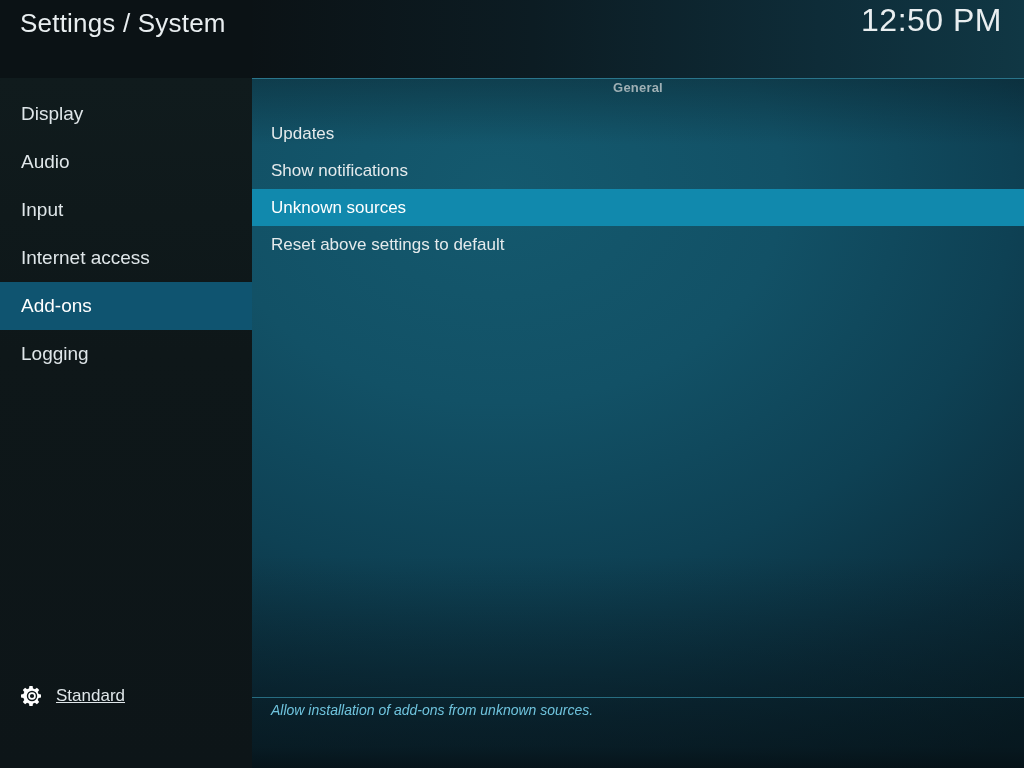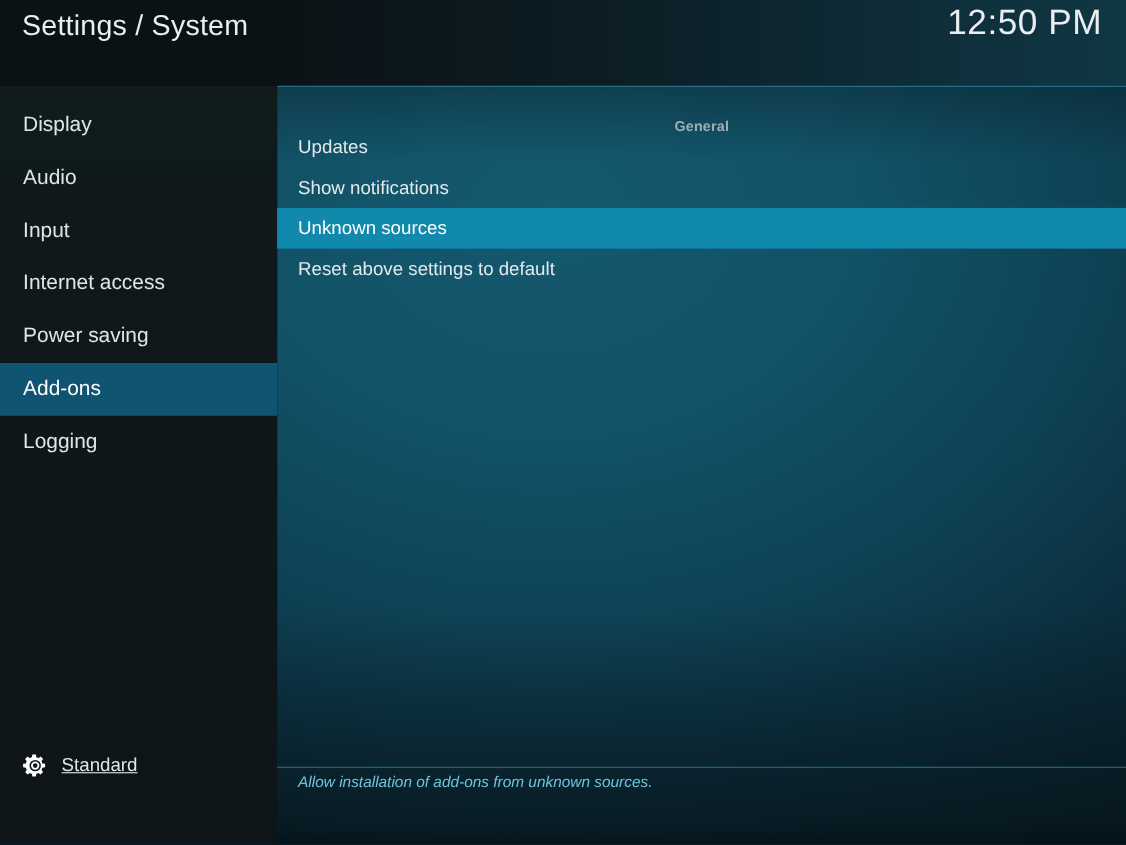--- a/index.html
+++ b/index.html
@@ -141,21 +141,21 @@
     font-size: 17px;
     color: #dfe6e9;
     white-space: nowrap;
     text-decoration: underline;
   }
 
   
   .section-header {
     position: absolute;
     left: 252px;
-    top: 107px;
+    top: 80px;
     width: 772px;
     text-align: center;
     font-size: 13px;
     font-weight: bold;
     color: #9fb0b5;
     letter-spacing: 0.2px;
   }
 
   .settings-list {
     position: absolute;
@@ -258,23 +258,20 @@
     </div>
     <div class="nav-item">
       <span>Audio</span>
     </div>
     <div class="nav-item">
       <span>Input</span>
     </div>
     <div class="nav-item">
       <span>Internet access</span>
     </div>
-    <div class="nav-item">
-      <span>Power saving</span>
-    </div>
     <div class="nav-item selected">
       <span>Add-ons</span>
     </div>
     <div class="nav-item">
       <span>Logging</span>
     </div>
   </div>
 
   <div class="profile">
     <span class="gear-icon">

